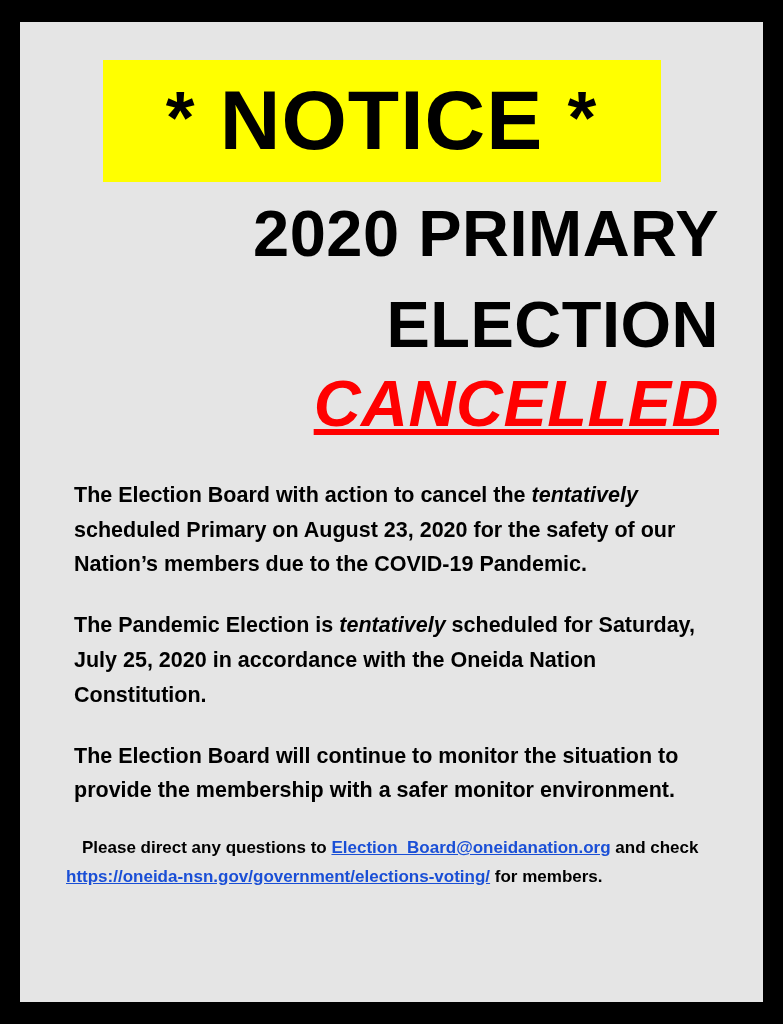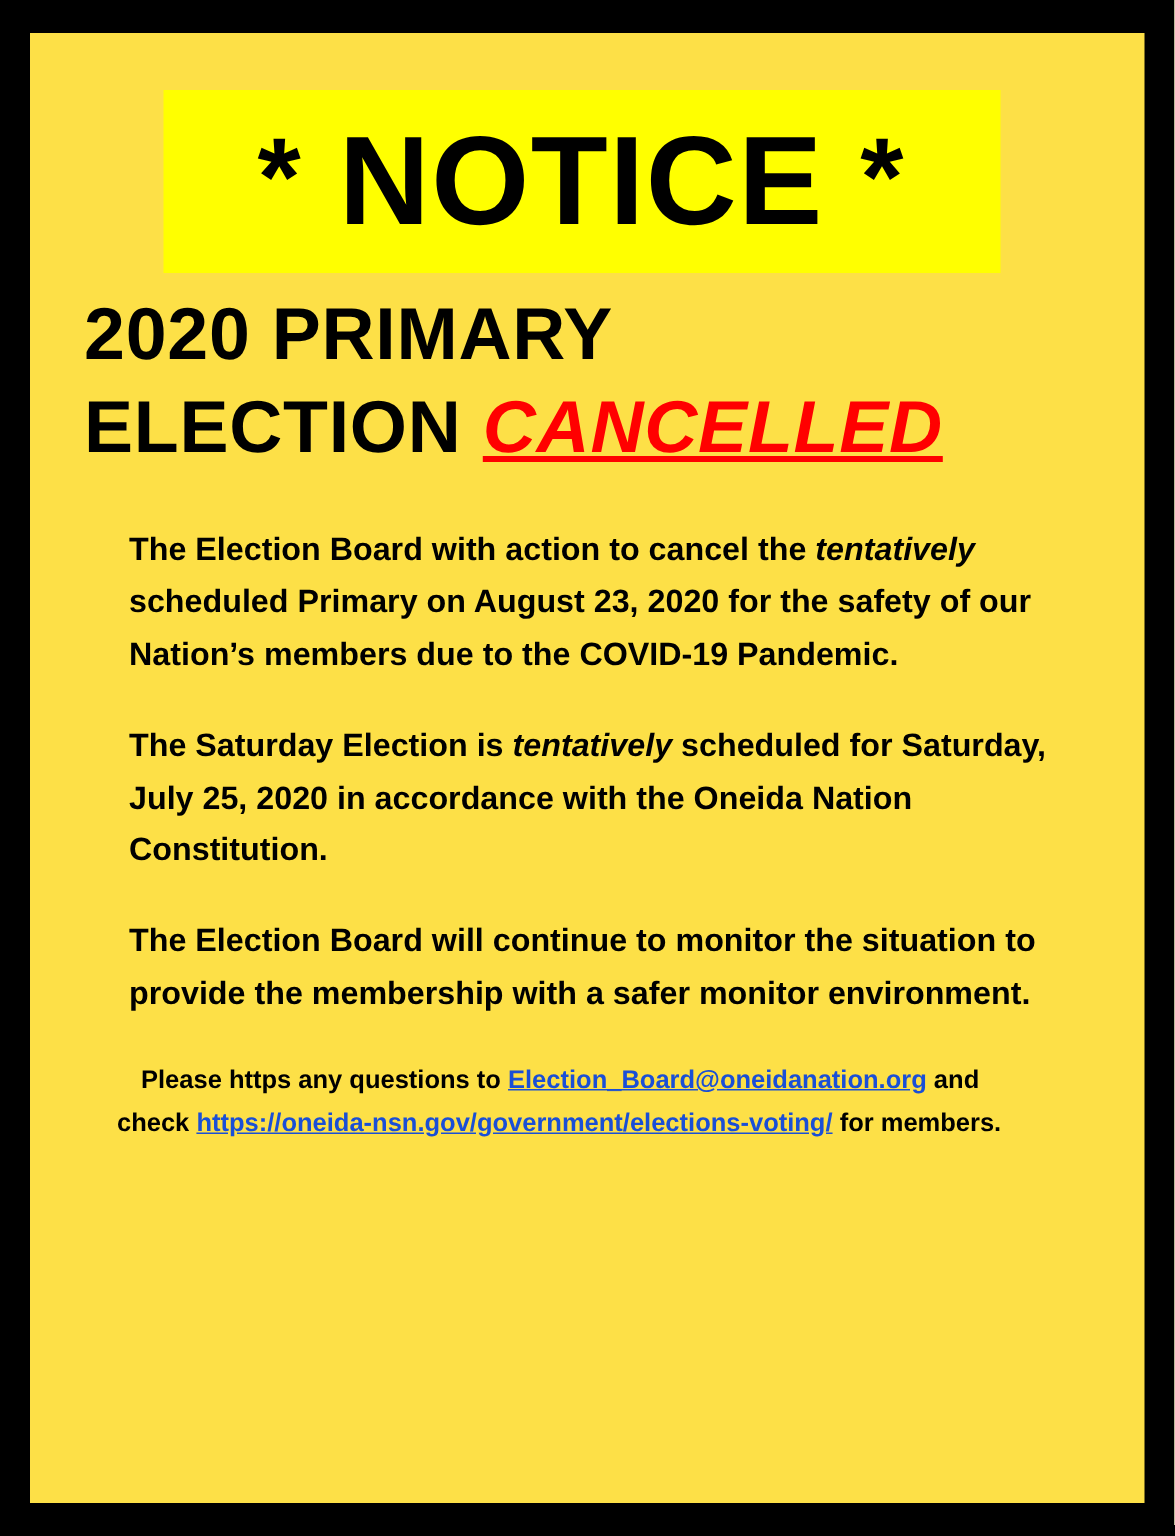--- a/index.html
+++ b/index.html
@@ -19,50 +19,50 @@
     width: 783px;
     height: 1024px;
     box-sizing: border-box;
     background: #000000;
     padding: 22px 20px 22px 20px;
   }
   .poster-inner {
     box-sizing: border-box;
     width: 100%;
     height: 100%;
-    background: #fde047;
-    padding: 38px 44px 20px 36px;
+    background: #e5e5e5;
+    padding: 38px 44px 20px 24px;
   }
   .notice-banner {
     background: #ffff00;
     display: block;
     width: 558px;
     margin: 0 auto;
     text-align: center;
     font-size: 84px;
     font-weight: bold;
     line-height: 1.45;
     letter-spacing: 1px;
     padding: 0;
   }
   .notice-banner .star {
     font-size: 74px;
     vertical-align: 6px;
   }
   .headline {
-    text-align: left;
-    font-size: 49px;
+    text-align: right;
+    font-size: 65px;
     font-weight: bold;
     line-height: 1.22;
     margin-top: 12px;
     letter-spacing: 0.5px;
   }
   .headline .line2 {
     display: block;
-    margin-top: 2px;
+    margin-top: 12px;
   }
   .cancelled {
     color: #ff0000;
     font-style: italic;
     text-decoration: underline;
     text-underline-offset: 3px;
   }
   .body-text {
     margin-top: 34px;
     padding-left: 30px;
@@ -119,31 +119,31 @@
 
     <div class="body-text">
 
       <p class="para">
         <span>The Election Board with action to cancel the</span>
         <em>tentatively</em>
         <span>scheduled Primary on August 23, 2020 for the safety of our Nation’s members due to the COVID-19 Pandemic.</span>
       </p>
 
       <p class="para">
-        <span>The Saturday Election is</span>
+        <span>The Pandemic Election is</span>
         <em>tentatively</em>
         <span>scheduled for Saturday, July 25, 2020 in accordance with the Oneida Nation Constitution.</span>
       </p>
 
       <p class="para">The Election Board will continue to monitor the situation to provide the membership with a safer monitor environment.</p>
 
     </div>
 
     <div class="footnote">
-      <span class="indent"></span><span>Please https any questions to</span>
+      <span class="indent"></span><span>Please direct any questions to</span>
       <a class="link" href="#">Election_Board@oneidanation.org</a>
       <span>and check</span>
       <a class="link" href="#">https://oneida-nsn.gov/government/elections-voting/</a>
       <span>for members.</span>
     </div>
 
   </div>
 </div>
 
 </body></html>

